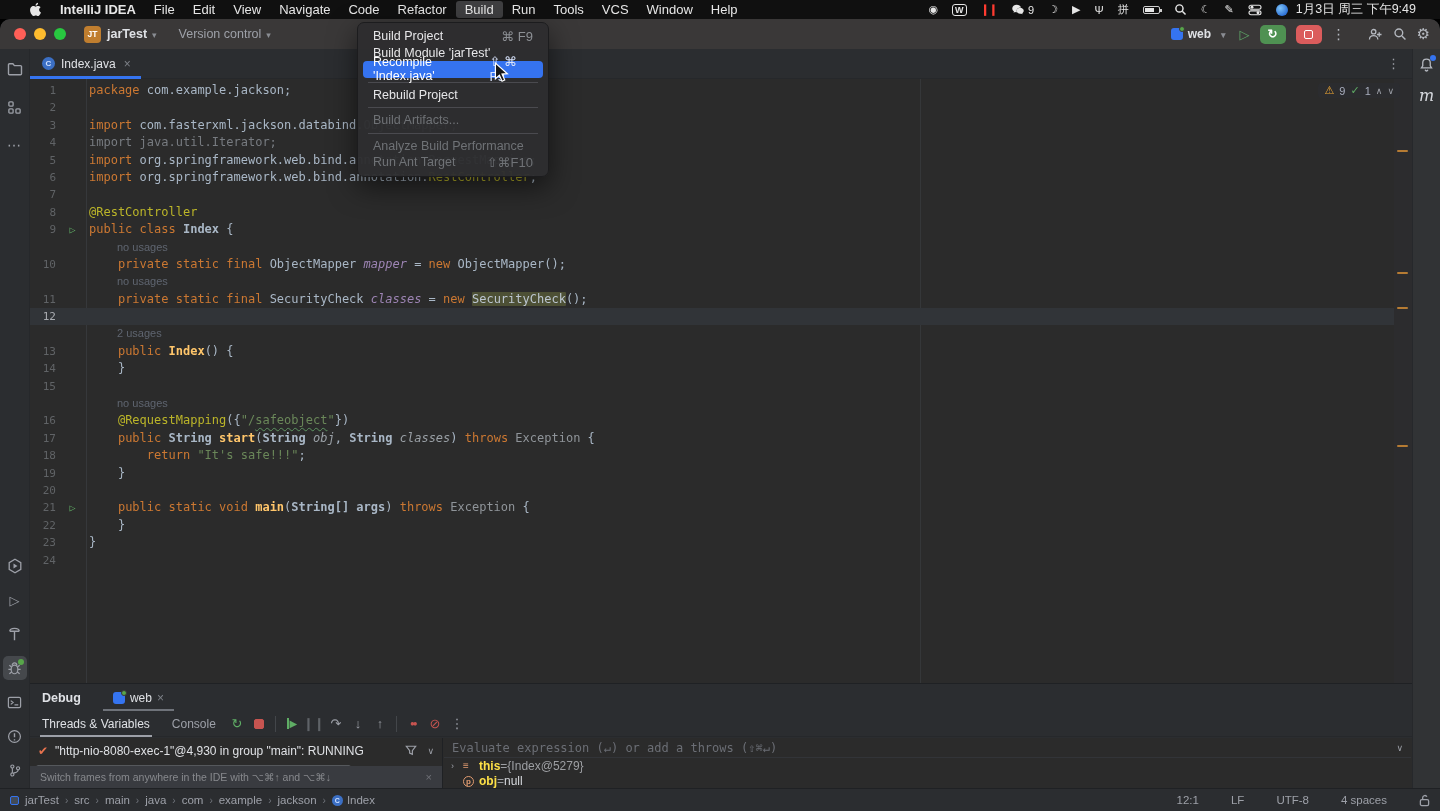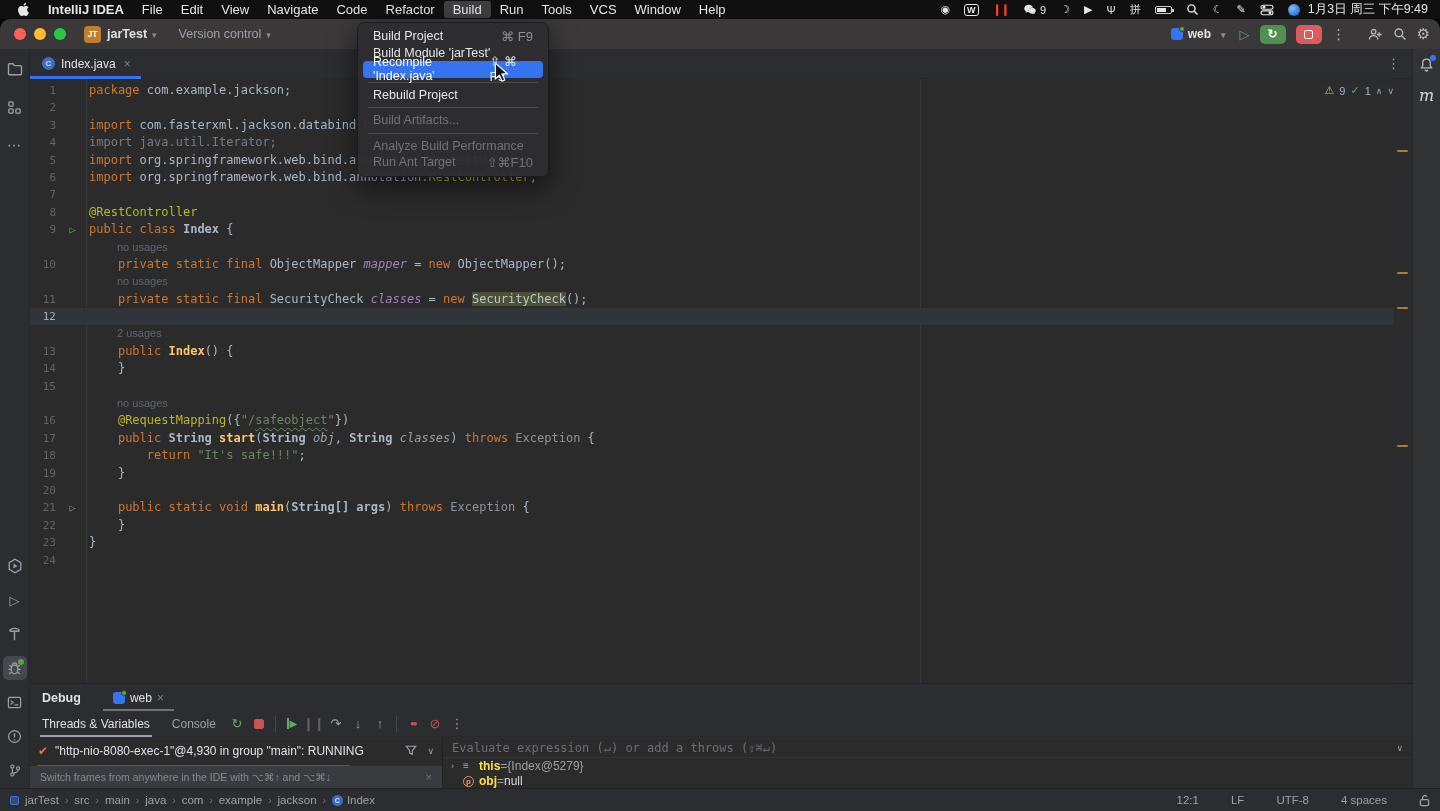--- a/index.html
+++ b/index.html
@@ -2,21 +2,21 @@
 <html><head>
 <meta charset="utf-8">
 <style>
   * { box-sizing: border-box; margin: 0; padding: 0; }
   html,body { width:1440px; height:811px; overflow:hidden; background:#000;
     font-family:"Liberation Sans", sans-serif; }
   svg { display:block; }
 
   
   #menubar { position:absolute; top:0; left:0; right:0; height:19px; background:#101010;
-    display:flex; align-items:center; color:#e6e6e6; font-size:13px; padding:0 12px; z-index:50; }
+    display:flex; align-items:center; color:#e6e6e6; font-size:13px; padding:0 24px; z-index:50; }
   #menubar .apple { margin:0 8px 0 6px; }
   #menubar .mitem { padding:1px 9px; border-radius:3px; white-space:nowrap; }
   #menubar .mitem.app-name { font-weight:bold; }
   #menubar .mitem.active { background:#3f3f41;text-align:center; }
   #menubar .spacer { flex:1; }
   #menubar .sicons { display:flex; align-items:center; gap:14px; margin-right:8px; }
   #menubar .sic { color:#e6e6e6; font-size:11px; display:flex; align-items:center; gap:3px; }
   #menubar .sic .boxw { border:1.4px solid #e6e6e6; border-radius:3px; font-size:9px; font-weight:bold; padding:0 2px; }
   #menubar .sic.red { color:#ff3b30; font-weight:bold; letter-spacing:-1px; }
   #menubar .batt { width:17px; height:8px; border:1px solid #cfcfcf; border-radius:2px; position:relative; }

